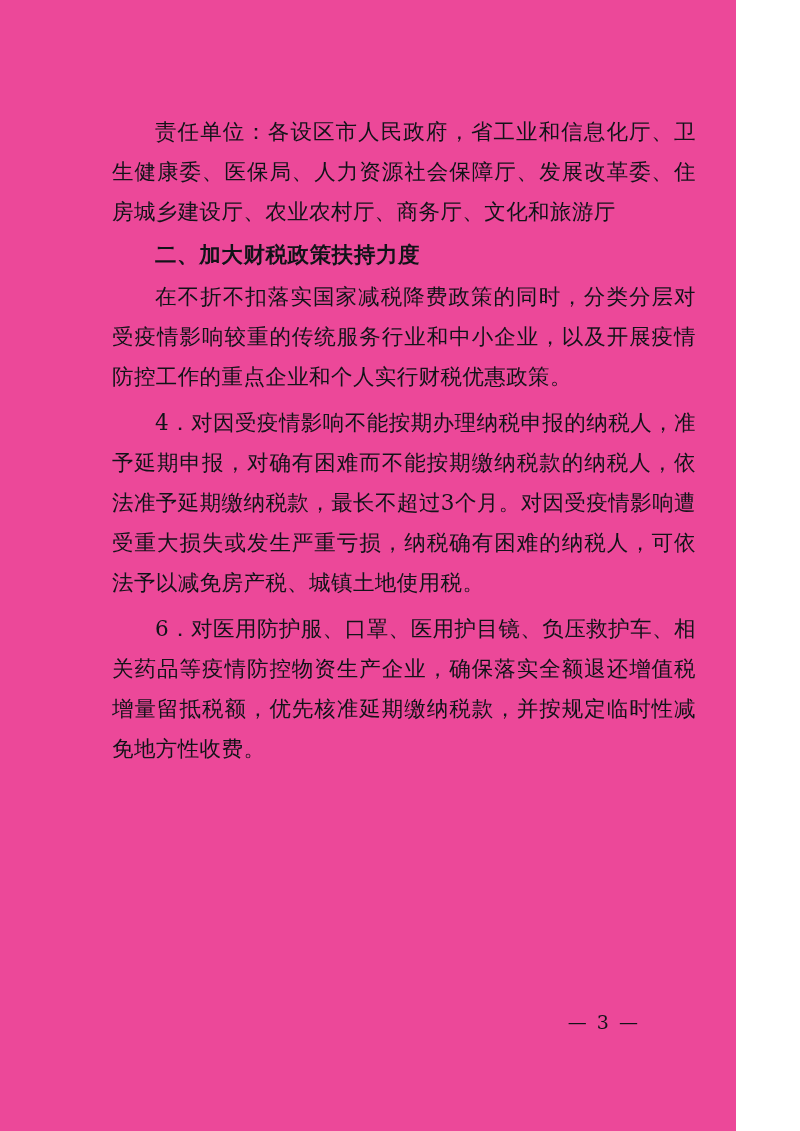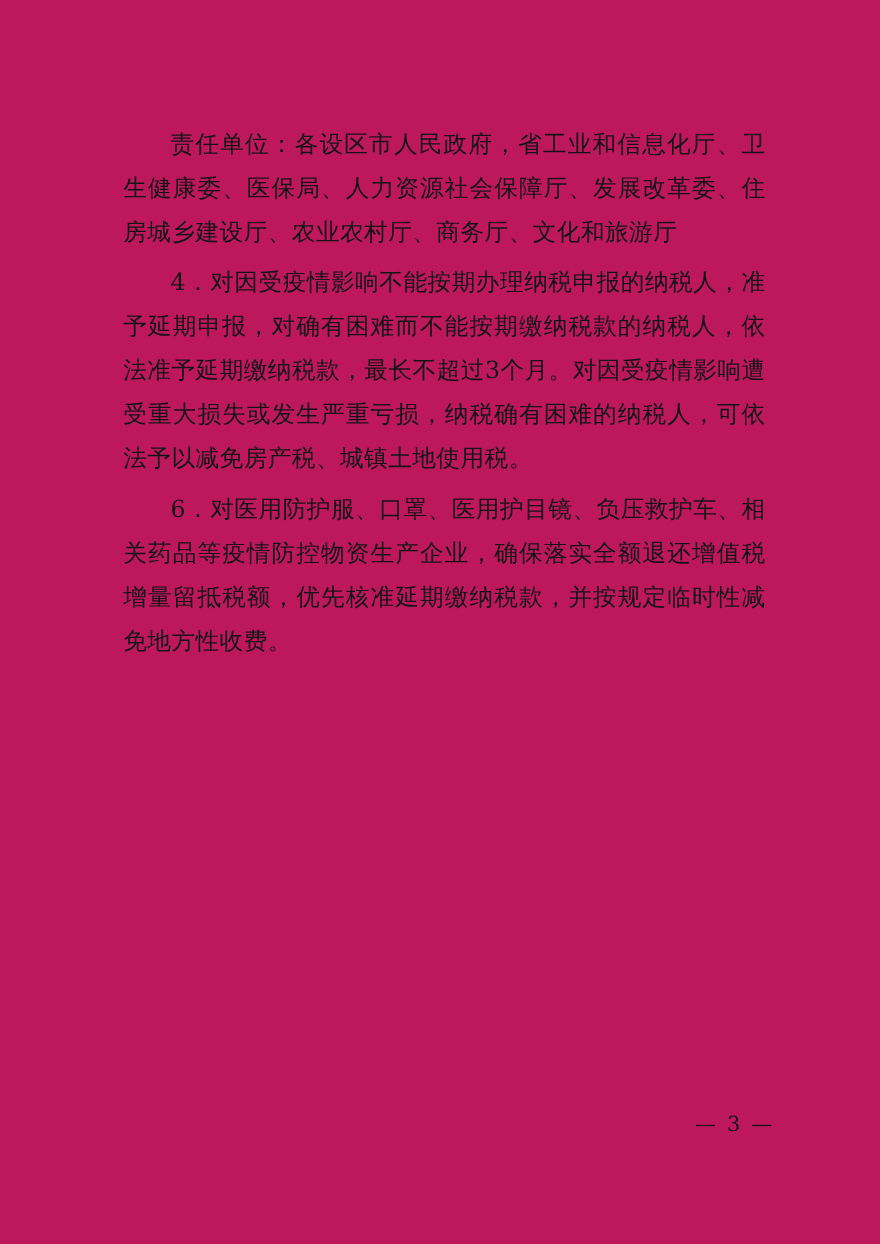--- a/index.html
+++ b/index.html
@@ -2,23 +2,23 @@
 <html><head>
 <meta charset="utf-8">
 <style>
   html, body {
     margin: 0;
     padding: 0;
     background: #ffffff;
   }
   .page {
     position: relative;
-    width: 800px;
+    width: 736px;
     height: 1131px;
-    background: #be185d;
+    background: #ec4899;
     box-sizing: border-box;
     overflow: hidden;
   }
   .page-inner {
     position: absolute;
     left: 112px;
     top: 112px;
     width: 584px;
     height: 900px;
   }
@@ -55,18 +55,20 @@
     white-space: nowrap;
   }
 </style>
 </head>
 <body>
 
 <div class="page">
   <div class="page-inner">
     <div class="doc-body">
       <p class="para">责任单位：各设区市人民政府，省工业和信息化厅、卫生健康委、医保局、人力资源社会保障厅、发展改革委、住房城乡建设厅、农业农村厅、商务厅、文化和旅游厅</p>
+      <p class="heading">二、加大财税政策扶持力度</p>
+      <p class="para">在不折不扣落实国家减税降费政策的同时，分类分层对受疫情影响较重的传统服务行业和中小企业，以及开展疫情防控工作的重点企业和个人实行财税优惠政策。</p>
       <p class="para gap">4．对因受疫情影响不能按期办理纳税申报的纳税人，准予延期申报，对确有困难而不能按期缴纳税款的纳税人，依法准予延期缴纳税款，最长不超过3个月。对因受疫情影响遭受重大损失或发生严重亏损，纳税确有困难的纳税人，可依法予以减免房产税、城镇土地使用税。</p>
       <p class="para gap">6．对医用防护服、口罩、医用护目镜、负压救护车、相关药品等疫情防控物资生产企业，确保落实全额退还增值税增量留抵税额，优先核准延期缴纳税款，并按规定临时性减免地方性收费。</p>
     </div>
   </div>
   <div class="page-number">— 3 —</div>
 </div>
 
 </body></html>

